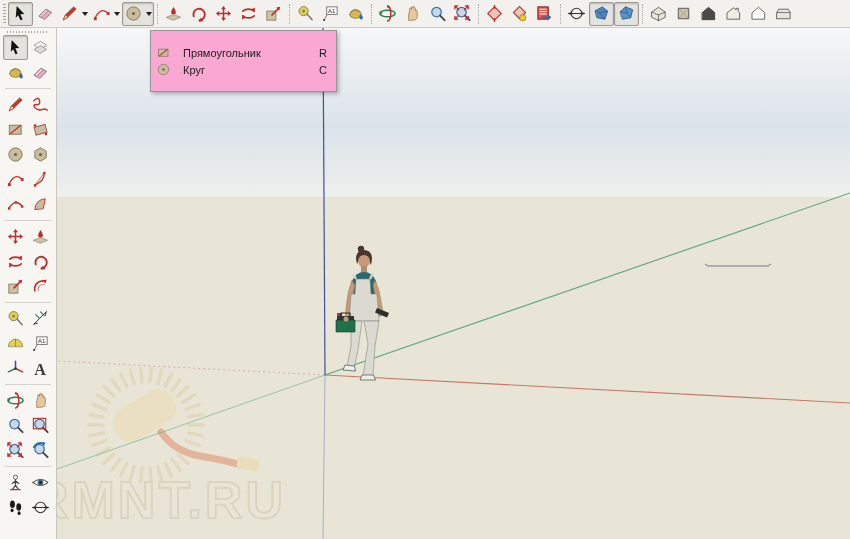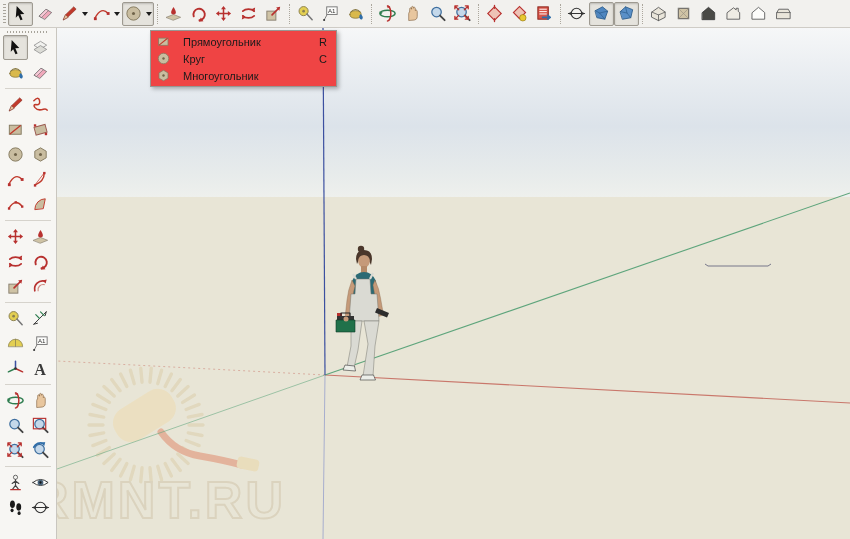--- a/index.html
+++ b/index.html
@@ -29,22 +29,22 @@
         border:1px solid transparent;border-radius:2px;box-sizing:border-box;}
   .sbtn.pressed{background:#e5e3dd;border:1px solid #9e9a91;box-shadow:inset 0 1px 2px rgba(0,0,0,.18);}
   .sbtn .icn{display:flex;width:19px;height:19px;}
   
   .viewport{position:absolute;left:57px;top:28px;width:793px;height:511px;overflow:hidden;}
   .sky{position:absolute;left:0;top:0;width:793px;height:169px;
        background:linear-gradient(#f6f7f8 0%,#e9edf1 28%,#dce3ea 58%,#e7ebeb 86%,#eef0ed 100%);}
   .ground{position:absolute;left:0;top:169px;width:793px;height:342px;background:#e8e5d6;}
   .scene{position:absolute;left:0;top:0;}
   
-  .menu{position:absolute;left:150px;top:30px;width:187px;background:#ef4444;border:1px solid #979692;
-        box-shadow:2px 2px 4px rgba(0,0,0,.28);z-index:20;padding:2px 0;box-sizing:border-box;}
+  .menu{position:absolute;left:150px;top:30px;width:187px;background:#f9a8d4;border:1px solid #979692;
+        box-shadow:2px 2px 4px rgba(0,0,0,.28);z-index:20;padding:13px 0;box-sizing:border-box;}
   .mrow{display:flex;align-items:center;height:17px;padding:0 9px 0 5px;font-size:11px;color:#1b1b1b;}
   .mrow .micn{width:15px;height:15px;display:flex;margin-right:12px;flex:none;}
   .mrow .micn svg{width:15px;height:15px;}
   .mlabel{flex:1;white-space:nowrap;}
   .mshort{margin-left:8px;}
 </style>
 </head>
 <body>
 
 <div class="app">
@@ -741,24 +741,14 @@
       <div class="mrow">
         <span class="micn">
           <svg viewBox="0 0 20 20" width="19" height="19">
             <circle cx="10" cy="10" r="7" fill="#c9bda0" stroke="#857a60"></circle>
             <circle cx="10" cy="10" r="1.6" fill="#6f6349"></circle>
           </svg>
         </span>
         <span class="mlabel">Круг</span>
         <span class="mshort">C</span>
       </div>
-      <div class="mrow">
-        <span class="micn">
-          <svg viewBox="0 0 20 20" width="19" height="19">
-            <polygon points="10,3 16,6.5 16,13.5 10,17 4,13.5 4,6.5" fill="#c9bda0" stroke="#857a60"></polygon>
-            <circle cx="10" cy="10" r="1.6" fill="#6f6349"></circle>
-          </svg>
-        </span>
-        <span class="mlabel">Многоугольник</span>
-        <span class="mshort"></span>
-      </div>
     </div>
 </div>
 
 </body></html>

